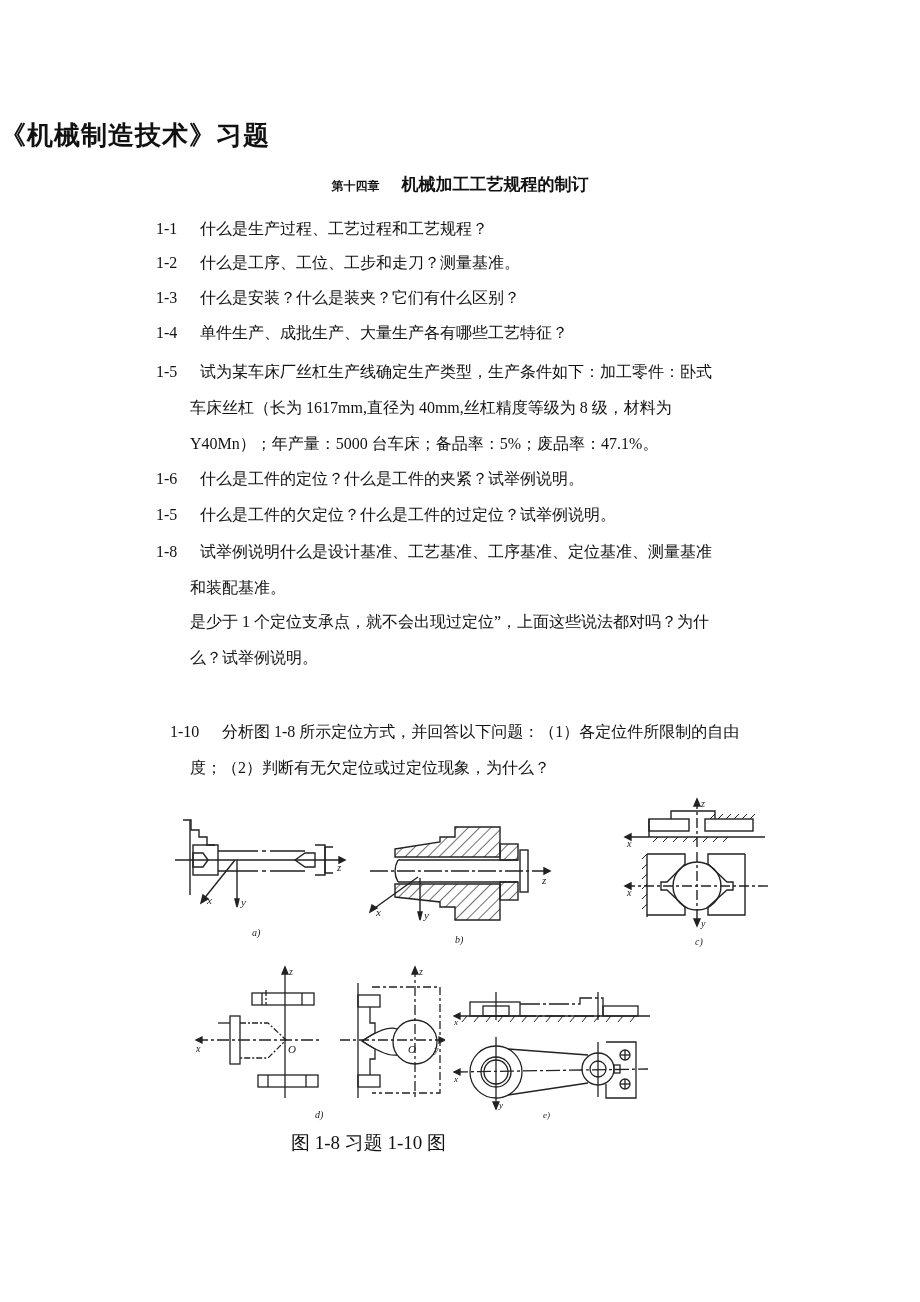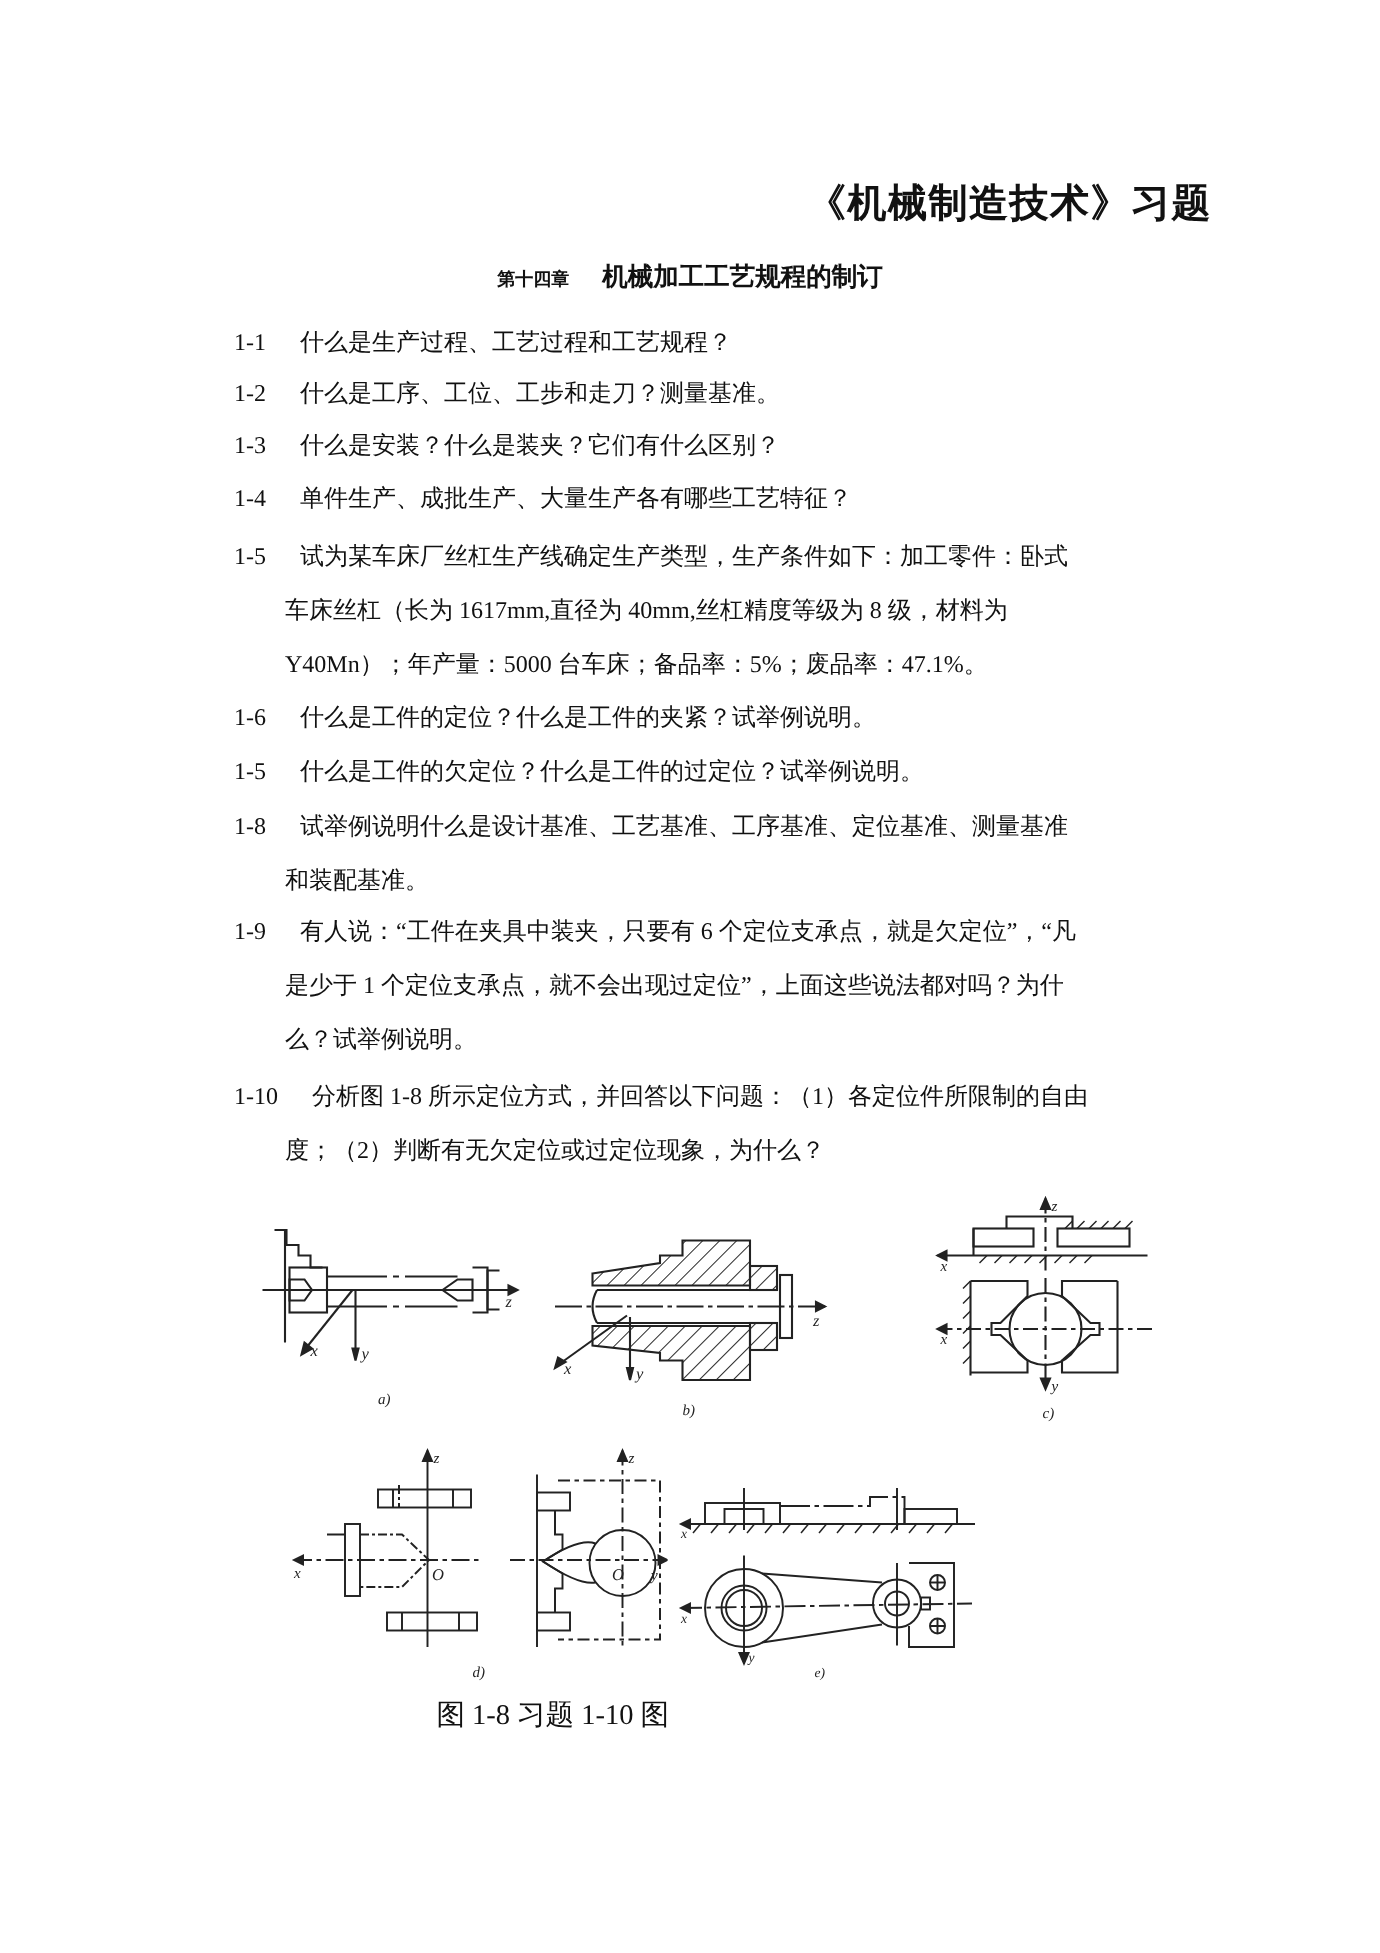--- a/index.html
+++ b/index.html
@@ -1,25 +1,25 @@
 <!DOCTYPE html>
 <html><head>
 <meta charset="utf-8">
 <style>
   html, body { margin: 0; padding: 0; background: #ffffff; }
   body { width: 920px; height: 1302px; position: relative; overflow: hidden;
          font-family: "Liberation Serif", "DejaVu Serif", serif; color: #111; }
-  .title { position: absolute; left: 0; width: 808px; top: 118px; text-align: right;
+  .title { position: absolute; left: 0; width: 808px; top: 118px; text-align: left;
            font-family: "DejaVu Sans", "Liberation Sans", sans-serif; font-size: 26px; font-weight: bold; letter-spacing: 1px; }
   .chapter { position: absolute; left: 0; width: 920px; top: 173px; text-align: center;
              font-family: "DejaVu Sans", "Liberation Sans", sans-serif; font-size: 17px; font-weight: bold; }
   .chapter .num { margin-right: 22px; font-size: 12px; }
   .q { position: absolute; left: 156px; width: 645px; font-size: 16px; line-height: 34px; font-family: Liberation Serif, serif; }
   .q .n { display: inline-block; width: 44px; }
-  .q .n.wide { width: 52px; }
+  .q .n.wide { width: 52px; margin-left: 14px; }
   .q .cont { padding-left: 34px; display: block; }
   .q .first { display: block; }
   .fig { position: absolute; }
   .caption { position: absolute; left: 0; width: 737px; top: 1130px; text-align: center; font-size: 19px; }
   svg text { font-family: "Liberation Serif", serif; font-style: italic; }
 </style>
 </head>
 <body>
 
 <div class="title">《机械制造技术》习题</div>
@@ -48,21 +48,20 @@
   <span class="first"><span class="n">1-6</span><span>什么是工件的定位？什么是工件的夹紧？试举例说明。</span></span>
 </div>
 <div class="q" style="top:498px">
   <span class="first"><span class="n">1-5</span><span>什么是工件的欠定位？什么是工件的过定位？试举例说明。</span></span>
 </div>
 <div class="q" style="top:534px; line-height:36px">
   <span class="first"><span class="n">1-8</span><span>试举例说明什么是设计基准、工艺基准、工序基准、定位基准、测量基准</span></span>
   <span class="cont">和装配基准。</span>
 </div>
 <div class="q" style="top:604px; line-height:36px">
-  <span class="first"><span class="n">1-9</span><span>有人说：“工件在夹具中装夹，只要有 6 个定位支承点，就是欠定位”，“凡</span></span>
   <span class="cont">是少于 1 个定位支承点，就不会出现过定位”，上面这些说法都对吗？为什</span>
   <span class="cont">么？试举例说明。</span>
 </div>
 <div class="q" style="top:714px; line-height:36px">
   <span class="first"><span class="n wide">1-10</span><span>分析图 1-8 所示定位方式，并回答以下问题：（1）各定位件所限制的自由</span></span>
   <span class="cont">度；（2）判断有无欠定位或过定位现象，为什么？</span>
 </div>
 
 <svg class="fig" style="left:165px; top:815px" width="190" height="130" viewBox="0 0 190 130" stroke="#222" fill="none" stroke-width="1.4">
   <polyline points="18,5 26,5 26,15 34,15 34,22 42,22 42,30 50,30"></polyline>

